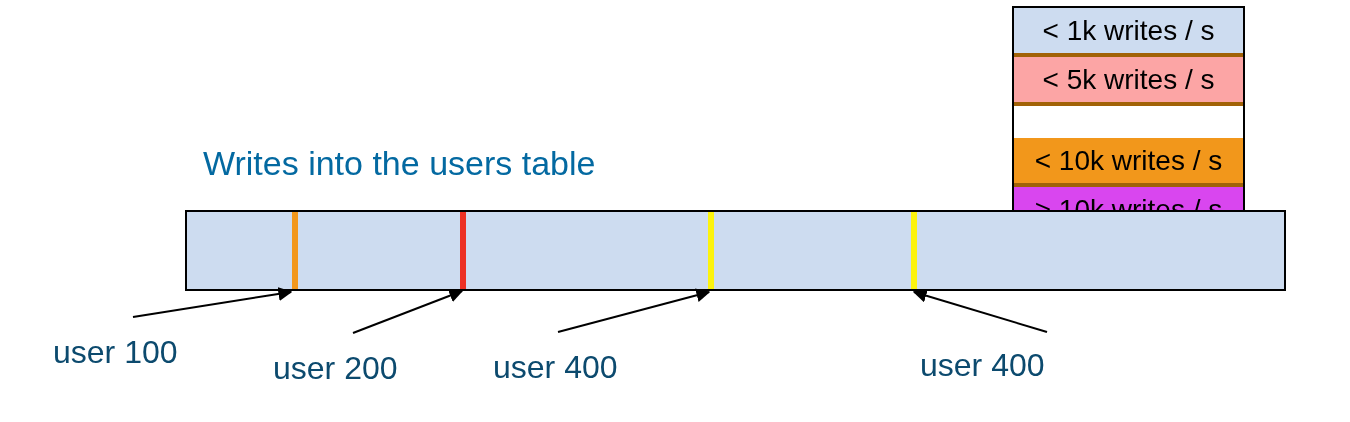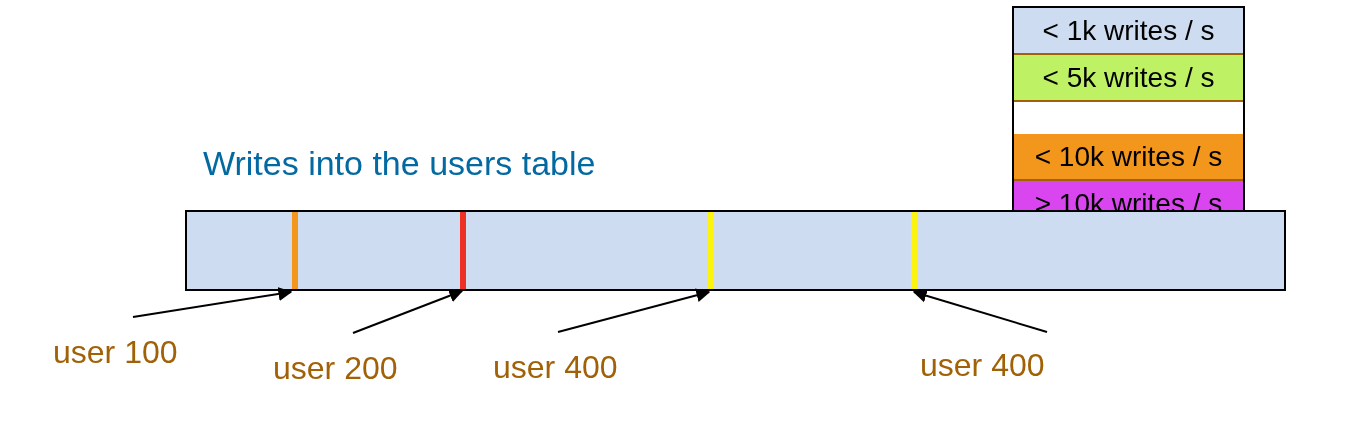--- a/index.html
+++ b/index.html
@@ -40,36 +40,36 @@
   }
   .legend {
     position: absolute;
     left: 1012px;
     top: 6px;
     width: 229px;
     border: 2px solid #000000;
   }
   .legend-row {
     height: 45px;
-    border-bottom: 2px solid #a16207;
+    border-bottom: 4px solid #a16207;
     display: flex;
     align-items: center;
     justify-content: center;
     font-size: 28px;
     color: #000000;
     white-space: nowrap;
   }
   .legend-row:last-child {
     border-bottom: none;
   }
   .user-label {
     position: absolute;
     font-size: 32px;
     line-height: 1;
-    color: #a16207;
+    color: #0c4a6e;
     white-space: nowrap;
     text-align: right;
   }
   .arrows-svg {
     position: absolute;
     left: 0;
     top: 0;
     width: 1350px;
     height: 422px;
     pointer-events: none;
@@ -79,21 +79,21 @@
 <body>
 
 <div class="canvas">
 
   <div class="diagram-title">Writes into the users table</div>
 
   <div class="legend">
       <div class="legend-row" style="background: rgb(205, 220, 240);">
         <span>&lt; 1k writes / s</span>
       </div>
-      <div class="legend-row" style="background: #bef264;">
+      <div class="legend-row" style="background: #fca5a5;">
         <span>&lt; 5k writes / s</span>
       </div>
       <div class="legend-row" style="background: rgb(242, 151, 27); margin-top: 32px;">
         <span>&lt; 10k writes / s</span>
       </div>
       <div class="legend-row" style="background: #d946ef;">
         <span>&gt; 10k writes / s</span>
       </div>
     </div>
 

